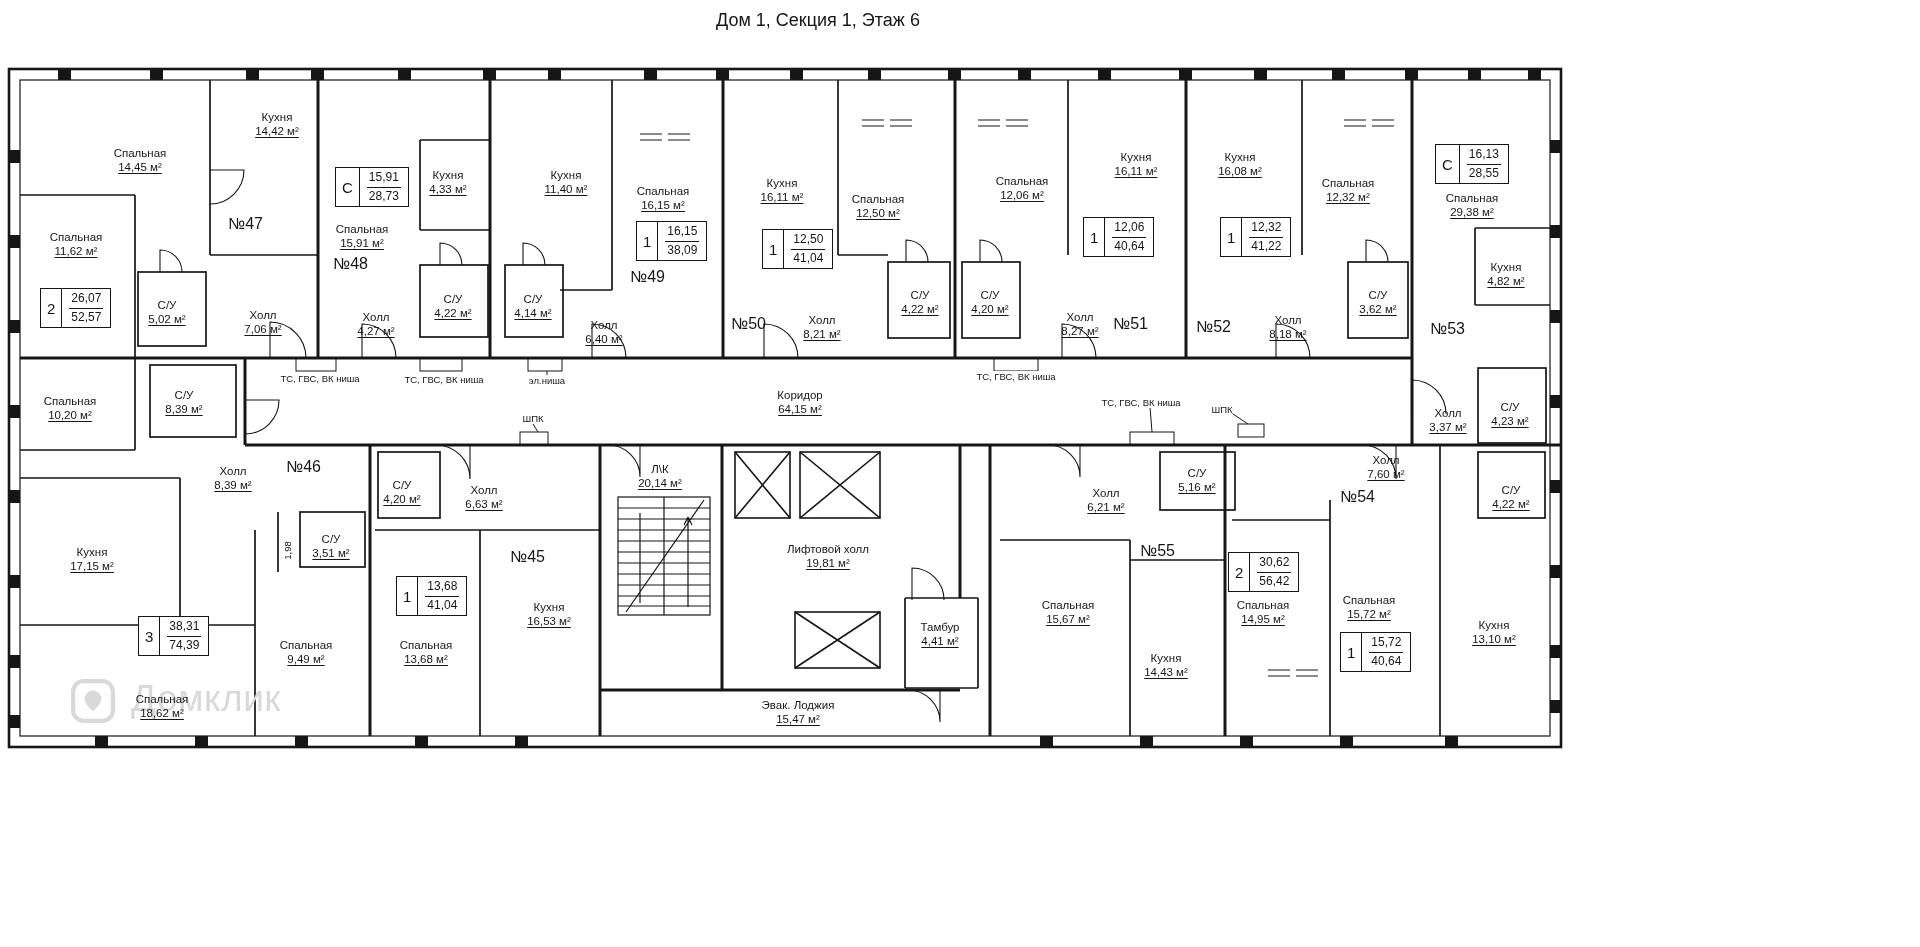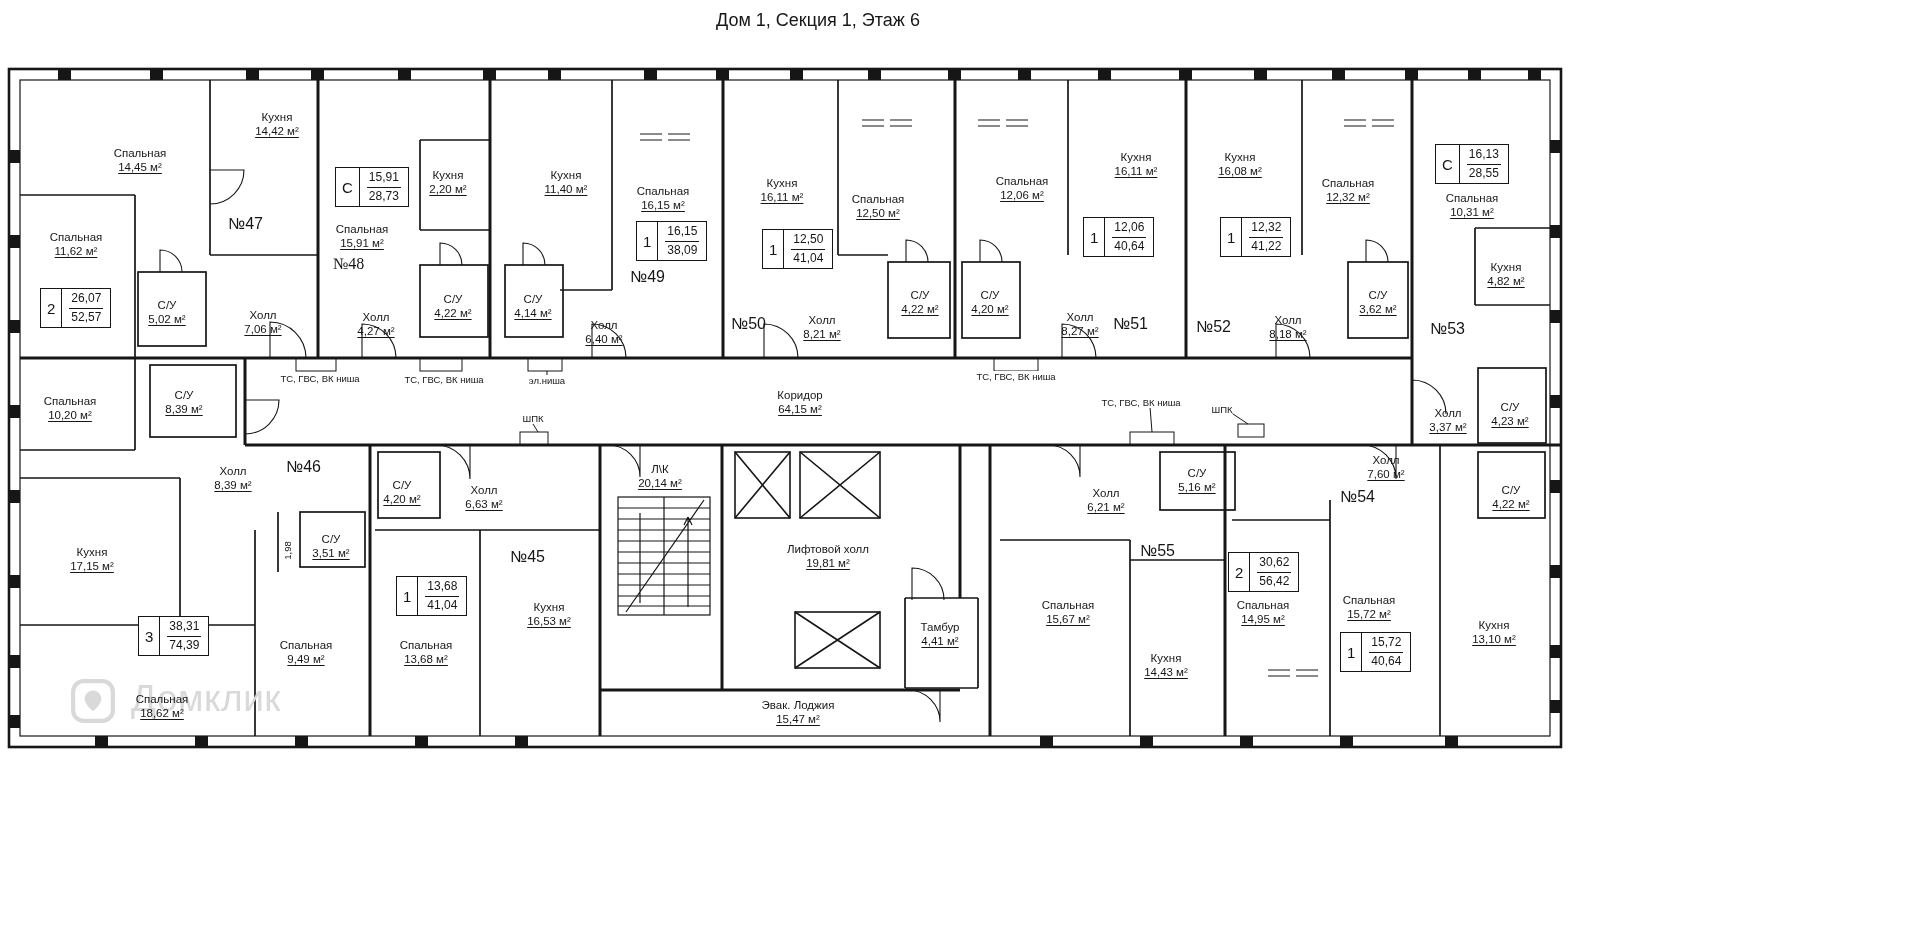--- a/index.html
+++ b/index.html
@@ -224,21 +224,21 @@
       <div class="room-label" style="left: 167px; top: 298px;">
     <div>С/У</div>
     <div class="area">5,02 м²</div>
   </div>
       <div class="room-label" style="left: 263px; top: 308px;">
     <div>Холл</div>
     <div class="area">7,06 м²</div>
   </div>
       <div class="room-label" style="left: 448px; top: 168px;">
     <div>Кухня</div>
-    <div class="area">2,20 м²</div>
+    <div class="area">4,33 м²</div>
   </div>
       <div class="room-label" style="left: 362px; top: 222px;">
     <div>Спальная</div>
     <div class="area">15,91 м²</div>
   </div>
       <div class="room-label" style="left: 376px; top: 310px;">
     <div>Холл</div>
     <div class="area">4,27 м²</div>
   </div>
       <div class="room-label" style="left: 453px; top: 292px;">
@@ -304,21 +304,21 @@
       <div class="room-label" style="left: 1288px; top: 313px;">
     <div>Холл</div>
     <div class="area">8,18 м²</div>
   </div>
       <div class="room-label" style="left: 1378px; top: 288px;">
     <div>С/У</div>
     <div class="area">3,62 м²</div>
   </div>
       <div class="room-label" style="left: 1472px; top: 191px;">
     <div>Спальная</div>
-    <div class="area">10,31 м²</div>
+    <div class="area">29,38 м²</div>
   </div>
       <div class="room-label" style="left: 1506px; top: 260px;">
     <div>Кухня</div>
     <div class="area">4,82 м²</div>
   </div>
       <div class="room-label" style="left: 1448px; top: 406px;">
     <div>Холл</div>
     <div class="area">3,37 м²</div>
   </div>
       <div class="room-label" style="left: 1510px; top: 400px;">
@@ -419,21 +419,21 @@
   </div>
       <div class="room-label" style="left: 1369px; top: 593px;">
     <div>Спальная</div>
     <div class="area">15,72 м²</div>
   </div>
       <div class="room-label" style="left: 1494px; top: 618px;">
     <div>Кухня</div>
     <div class="area">13,10 м²</div>
   </div>
       <div class="apt-number" style="left: 228px; top: 215px;">№47</div>
-      <div class="apt-number" style="left: 333px; top: 255px; font-family: Liberation Serif, serif;">№48</div>
+      <div class="apt-number" style="left: 333px; top: 255px;">№48</div>
       <div class="apt-number" style="left: 630px; top: 268px;">№49</div>
       <div class="apt-number" style="left: 731px; top: 315px;">№50</div>
       <div class="apt-number" style="left: 1113px; top: 315px;">№51</div>
       <div class="apt-number" style="left: 1196px; top: 318px;">№52</div>
       <div class="apt-number" style="left: 1430px; top: 320px;">№53</div>
       <div class="apt-number" style="left: 286px; top: 458px;">№46</div>
       <div class="apt-number" style="left: 510px; top: 548px;">№45</div>
       <div class="apt-number" style="left: 1140px; top: 542px;">№55</div>
       <div class="apt-number" style="left: 1340px; top: 488px;">№54</div>
       <div class="flat-info" style="left: 40px; top: 288px;">

